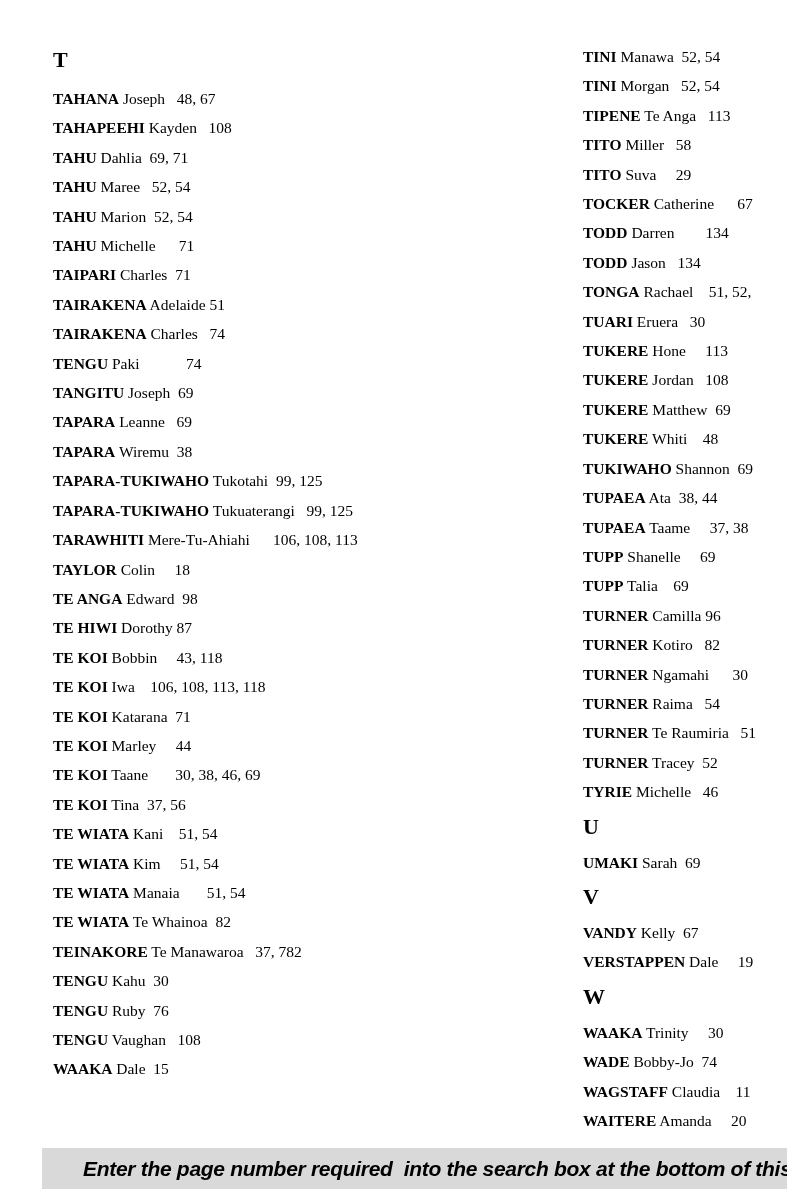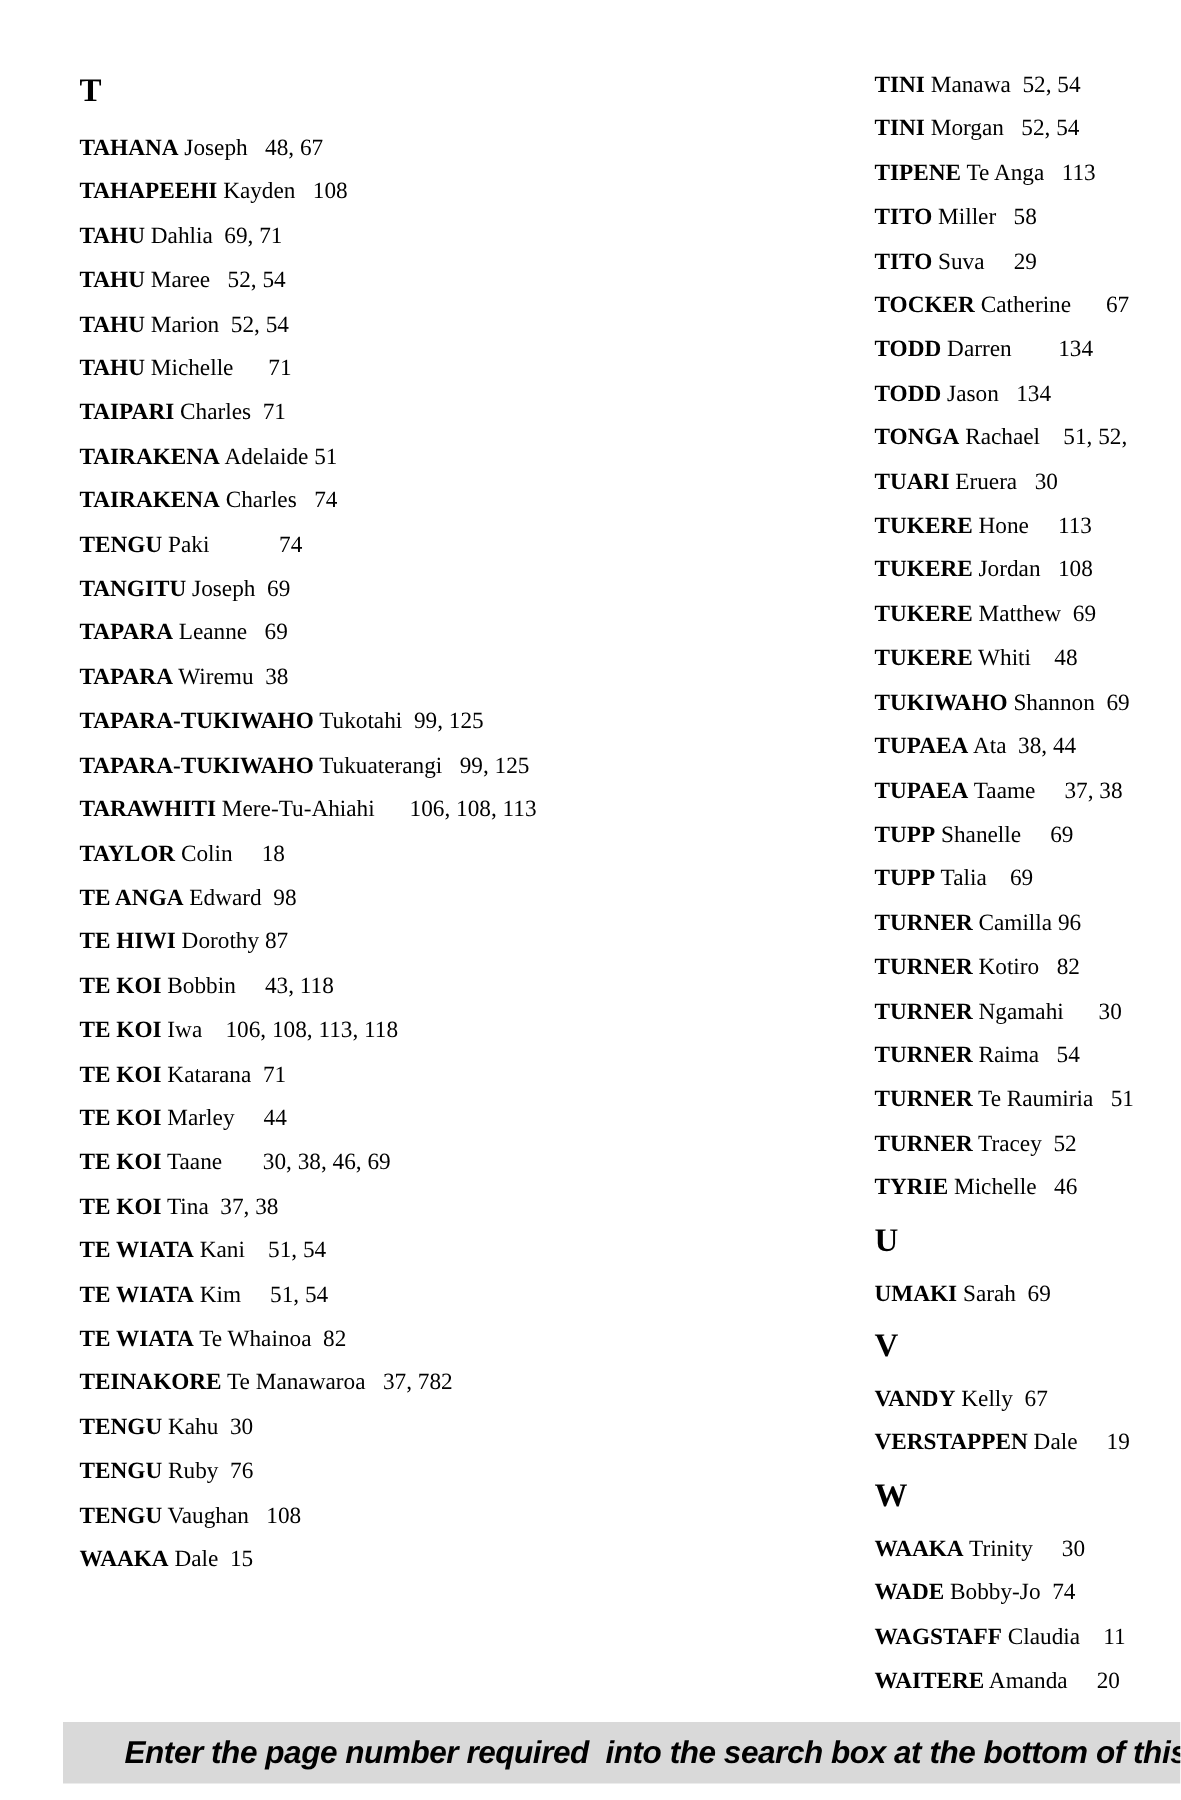--- a/index.html
+++ b/index.html
@@ -68,23 +68,24 @@
       <div class="entry"><b>TAPARA-TUKIWAHO</b><span> Tukuaterangi   99, 125</span></div>
       <div class="entry"><b>TARAWHITI</b><span> Mere-Tu-Ahiahi      106, 108, 113</span></div>
       <div class="entry"><b>TAYLOR</b><span> Colin     18</span></div>
       <div class="entry"><b>TE ANGA</b><span> Edward  98</span></div>
       <div class="entry"><b>TE HIWI</b><span> Dorothy 87</span></div>
       <div class="entry"><b>TE KOI</b><span> Bobbin     43, 118</span></div>
       <div class="entry"><b>TE KOI</b><span> Iwa    106, 108, 113, 118</span></div>
       <div class="entry"><b>TE KOI</b><span> Katarana  71</span></div>
       <div class="entry"><b>TE KOI</b><span> Marley     44</span></div>
       <div class="entry"><b>TE KOI</b><span> Taane       30, 38, 46, 69</span></div>
-      <div class="entry"><b>TE KOI</b><span> Tina  37, 38</span></div>
+      <div class="entry"><b>TE KOI</b><span> Tina  37, 56</span></div>
       <div class="entry"><b>TE WIATA</b><span> Kani    51, 54</span></div>
       <div class="entry"><b>TE WIATA</b><span> Kim     51, 54</span></div>
+      <div class="entry"><b>TE WIATA</b><span> Manaia       51, 54</span></div>
       <div class="entry"><b>TE WIATA</b><span> Te Whainoa  82</span></div>
       <div class="entry"><b>TEINAKORE</b><span> Te Manawaroa   37, 782</span></div>
       <div class="entry"><b>TENGU</b><span> Kahu  30</span></div>
       <div class="entry"><b>TENGU</b><span> Ruby  76</span></div>
       <div class="entry"><b>TENGU</b><span> Vaughan   108</span></div>
       <div class="entry"><b>WAAKA</b><span> Dale  15</span></div>
     </div>
 </div>
 
 <div class="col col-right" id="right-items">

